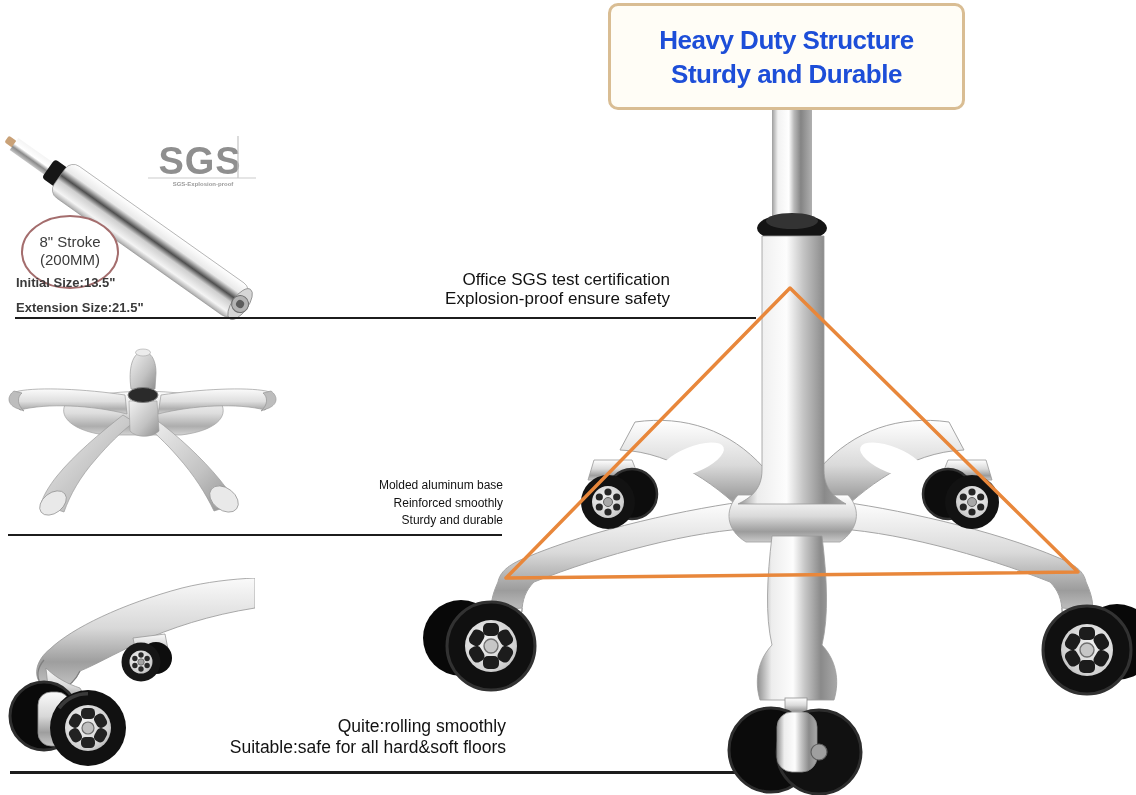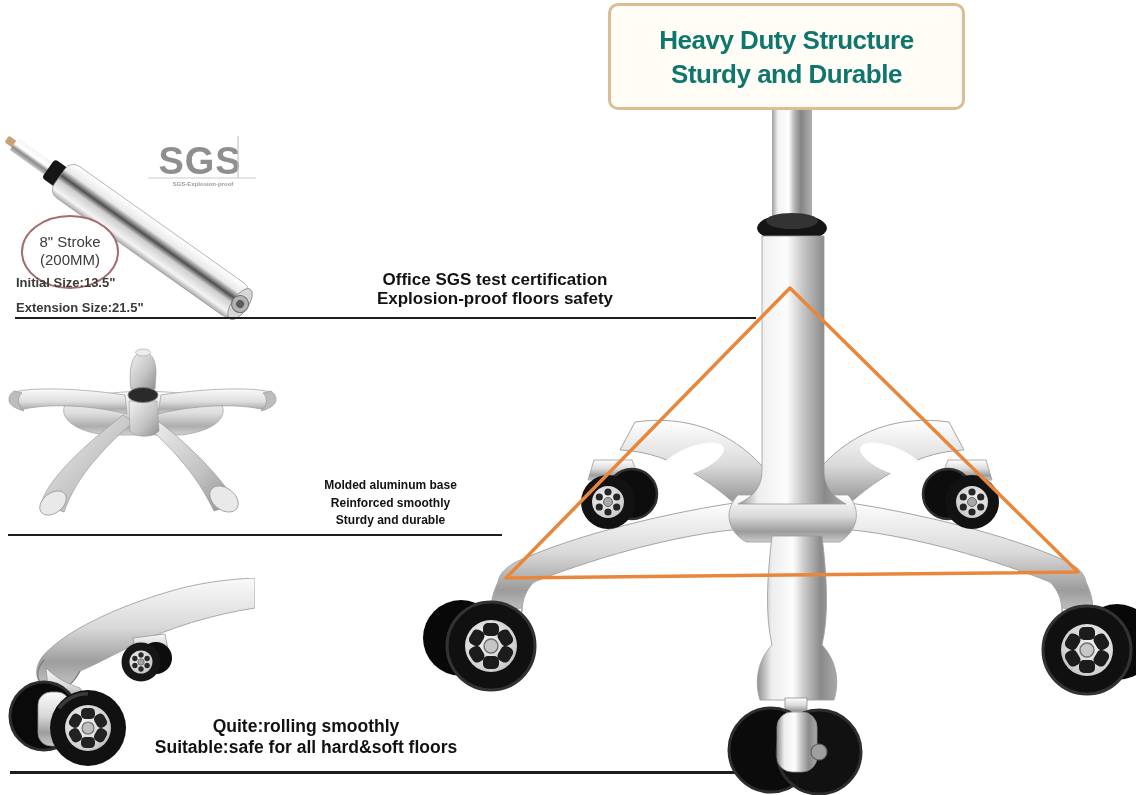--- a/index.html
+++ b/index.html
@@ -9,25 +9,25 @@
   }
   .abs{position:absolute;}
   
   #banner{
     left:608px;top:3px;width:351px;height:101px;
     background:#fffdf6;border:3px solid #d9bd93;border-radius:10px;
     display:flex;flex-direction:column;justify-content:center;align-items:center;
     z-index:5;
   }
   #banner .bl{
-    font-size:26px;font-weight:800;line-height:34px;color:#0f766e;
+    font-size:26px;font-weight:800;line-height:34px;color:#1d4ed8;
     letter-spacing:-0.5px;white-space:nowrap;
   }
   
-  .callout{ text-align:center;z-index:4;color:#121212;font-weight:700; }
+  .callout{ text-align:right;z-index:4;color:#121212;font-weight:400; }
   #callout-cert{ left:320px;top:271px;width:350px;font-size:17px;line-height:18.5px; }
   #callout-base{ left:278px;top:477px;width:225px;font-size:12px;line-height:17.6px; }
   #callout-caster{ left:106px;top:716px;width:400px;font-size:17.5px;line-height:21px; }
   
   .rule{ background:#1c1c1c;z-index:2; }
   #rule-1{ left:15px;top:317px;width:741px;height:2px; }
   #rule-2{ left:8px;top:534px;width:494px;height:2px; }
   #rule-3{ left:10px;top:771px;width:739px;height:3px; }
   svg{display:block;}
   svg text{font-family:"Liberation Sans",sans-serif;}
@@ -41,21 +41,21 @@
     <div class="bl">Heavy Duty Structure</div>
     <div class="bl">Sturdy and Durable</div>
   </div>
 
   <div id="rule-1" class="abs rule"></div>
   <div id="rule-2" class="abs rule"></div>
   <div id="rule-3" class="abs rule"></div>
 
   <div id="callout-cert" class="abs callout">
     <div>Office SGS test certification</div>
-    <div>Explosion-proof floors safety</div>
+    <div>Explosion-proof ensure safety</div>
   </div>
   <div id="callout-base" class="abs callout">
     <div>Molded aluminum base</div>
     <div>Reinforced smoothly</div>
     <div>Sturdy and durable</div>
   </div>
   <div id="callout-caster" class="abs callout">
     <div>Quite:rolling smoothly</div>
     <div>Suitable:safe for all hard&amp;soft floors</div>
   </div>

